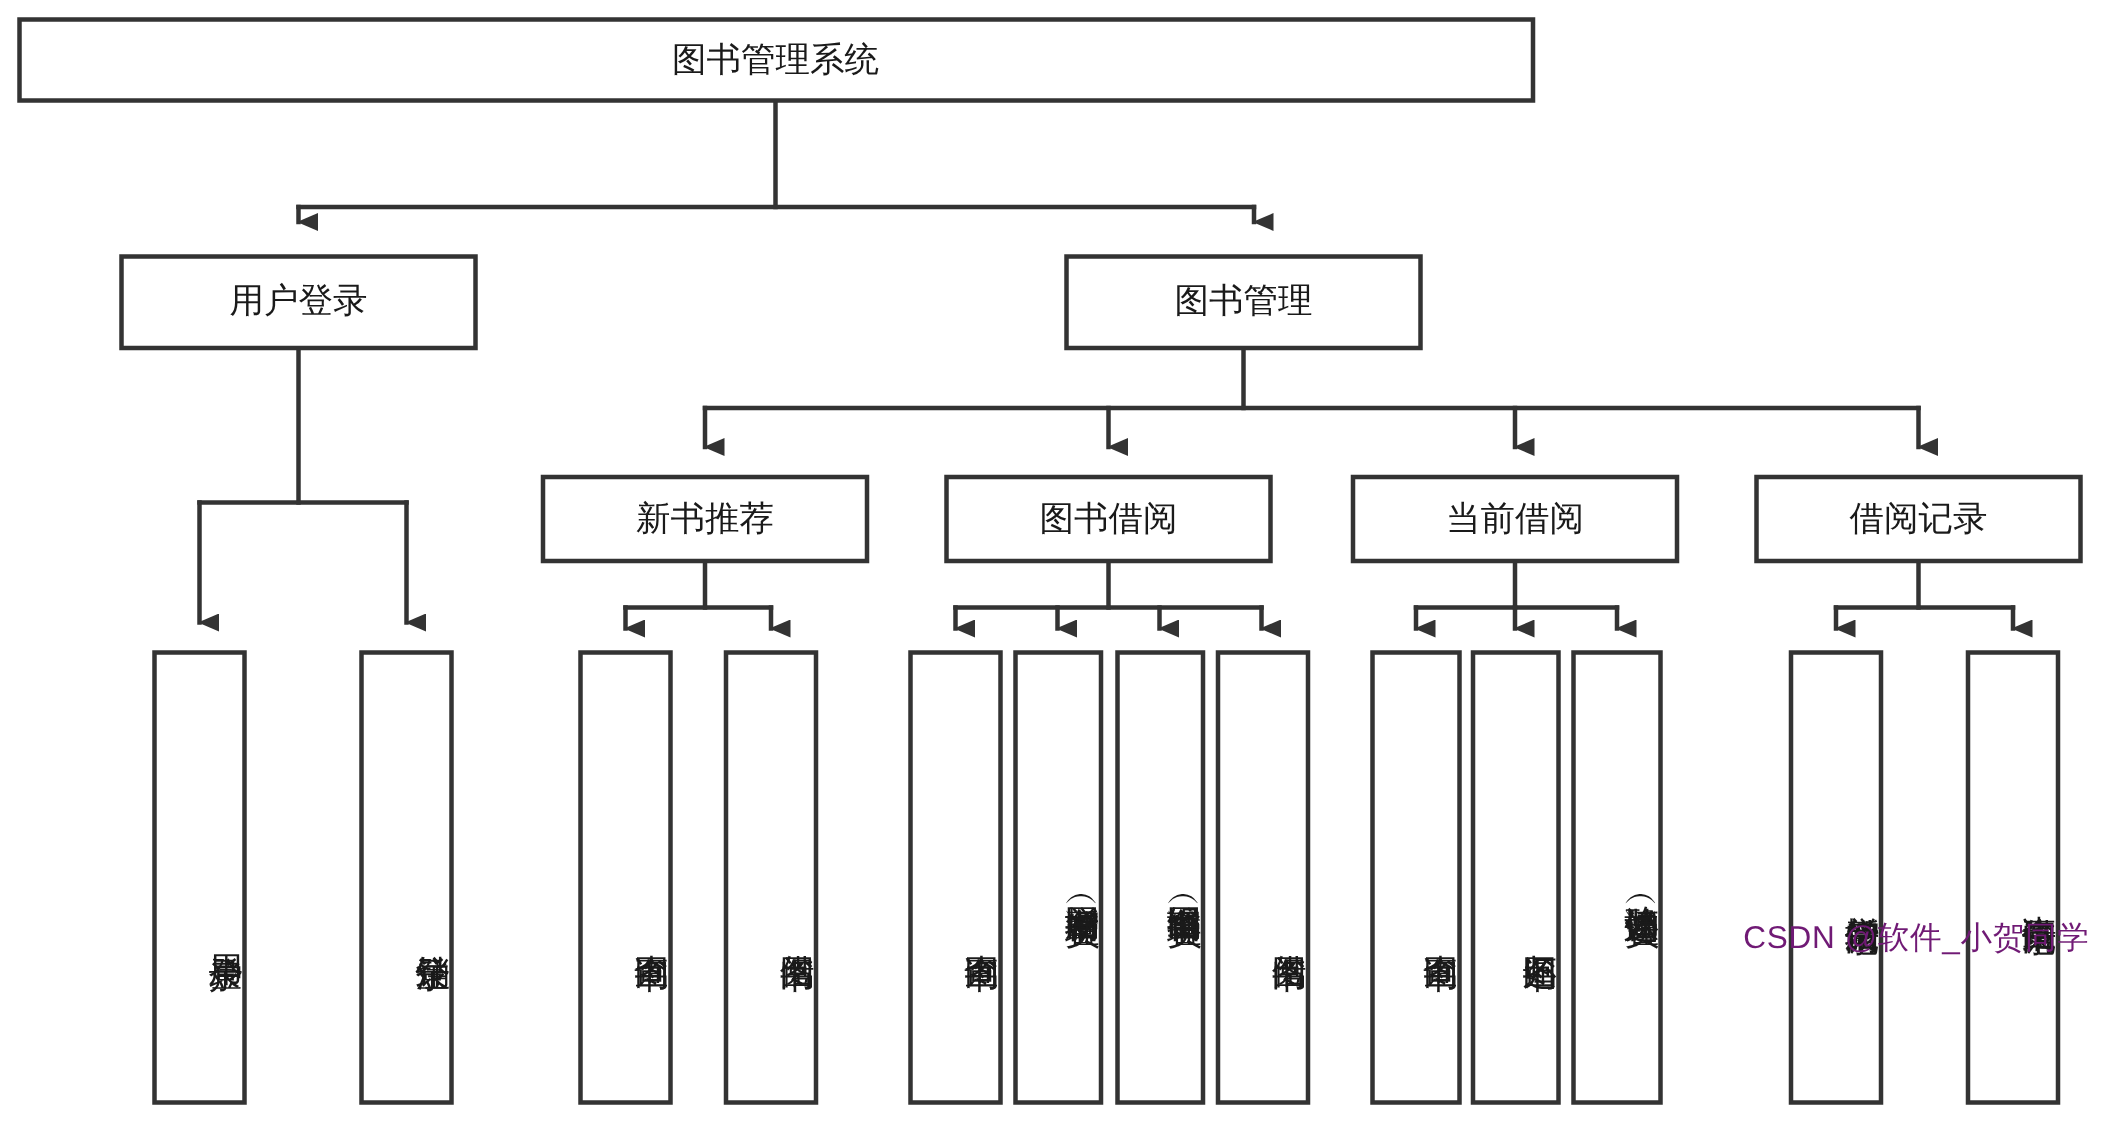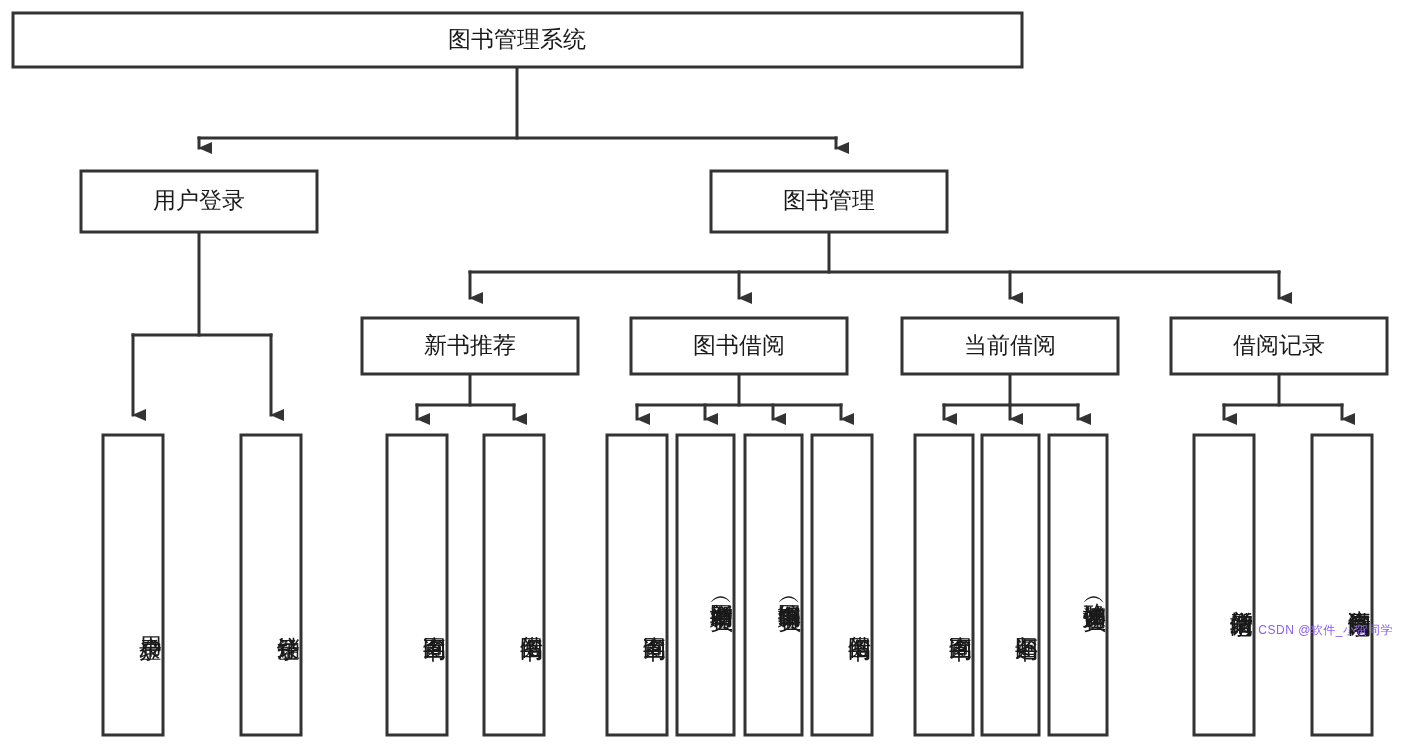--- a/index.html
+++ b/index.html
@@ -61,22 +61,22 @@
     writing-mode: vertical-rl;
     text-orientation: upright;
     letter-spacing: 1px;
     pointer-events: none;
   }
   .watermark {
     position: absolute;
     right: 12px;
     bottom: 6px;
     font-family: "Liberation Sans", "DejaVu Sans", sans-serif;
-    font-size: 12px;
-    color: #8b5cf6;
+    font-size: 21px;
+    color: #701a75;
     letter-spacing: 0.5px;
     white-space: nowrap;
     margin-left: 11px;
   }
 </style>
 </head>
 <body>
 
 <div id="diagram-root">
 

